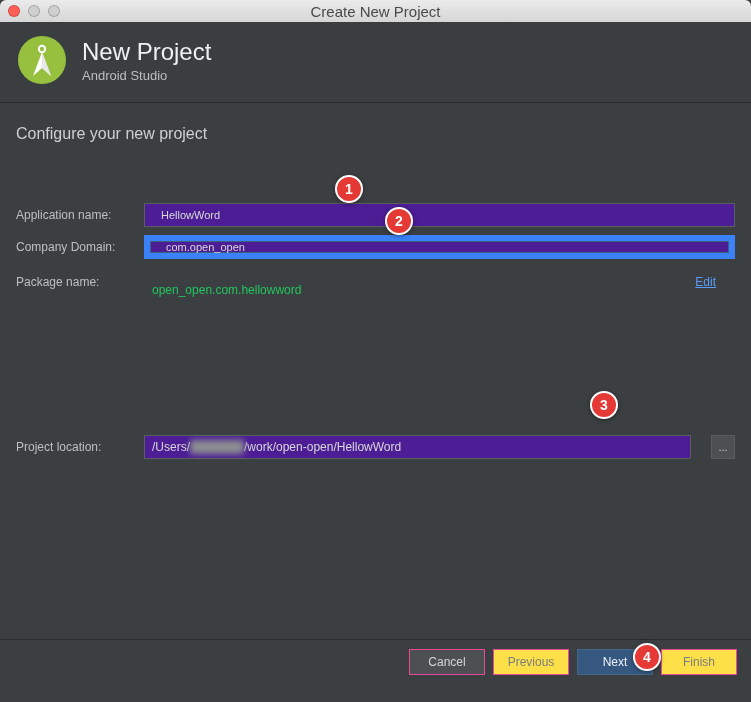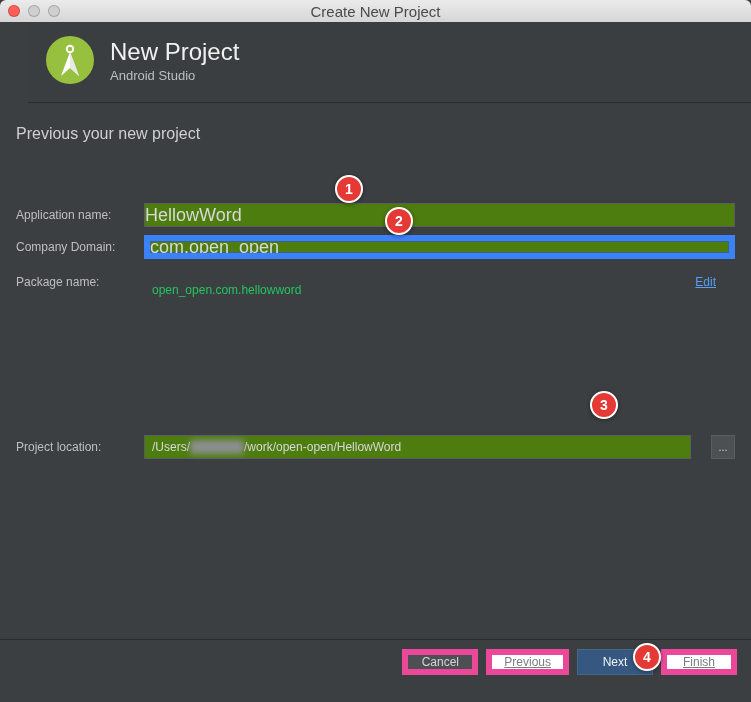--- a/index.html
+++ b/index.html
@@ -3,49 +3,49 @@
 <meta charset="utf-8">
 <style>
   * { box-sizing: border-box; margin: 0; padding: 0; }
   html, body { width: 751px; height: 702px; font-family: -apple-system, "Helvetica Neue", Arial, sans-serif; background: #3c3f41; color: #bbbbbb; }
   .titlebar { height: 22px; background: linear-gradient(#ebebeb, #d6d6d6); display: flex; align-items: center; position: relative; border-top-left-radius: 6px; border-top-right-radius: 6px; }
   .traffic { display: flex; gap: 8px; margin-left: 8px; }
   .dot { width: 12px; height: 12px; border-radius: 50%; border: 0.5px solid rgba(0,0,0,0.2); }
   .dot.red { background: #ff5f57; }
   .dot.grey { background: #cfcfcf; }
   .titlebar-title { position: absolute; left: 0; right: 0; text-align: center; font-size: 15px; color: #4a4a4a; pointer-events: none; }
-  .header { background: #3b3e40; padding: 14px 18px 18px 18px; display: flex; align-items: center; gap: 16px; border-bottom: 1px solid #2b2b2b; margin-left: 28px; }
+  .header { background: #3b3e40; padding: 14px 18px 18px 18px; display: flex; align-items: center; gap: 16px; border-bottom: 1px solid #2b2b2b; }
   .logo { width: 48px; height: 48px; position: relative; }
   .logo-bg { width: 48px; height: 48px; background: #97c03f; border-radius: 50%; }
   .logo-compass { position: absolute; left: 50%; top: 50%; transform: translate(-50%, -50%); }
   .header-text .h1 { color: #f0f0f0; font-size: 24px; font-weight: 400; }
   .header-text .h2 { color: #bdbdbd; font-size: 13px; margin-top: 2px; }
   .content { background: #3c3f41; padding: 22px 16px 0 16px; height: 580px; position: relative; }
   .section-title { font-size: 16px; color: #cfcfcf; margin-bottom: 60px; }
   .form-row { display: flex; align-items: center; margin-bottom: 8px; }
   .label { width: 128px; font-size: 12px; color: #bfbfbf; }
   .field { flex: 1; }
   input[type=text] {
-    width: 100%; height: 24px; background: #4d7c0f; border: 1px solid #5a5d5e;
-    color: #d8d8d8; font-size: 18px; padding: 0 0; outline: none;
+    width: 100%; height: 24px; background: #4c1d95; border: 1px solid #5a5d5e;
+    color: #d8d8d8; font-size: 11px; padding: 0 16px; outline: none;
   }
   input[type=text].focused { border: 6px solid #3b82f6; box-shadow: 0 0 0 1px #3b6183 inset; }
   .pkg-row { display: flex; align-items: center; }
   .pkg-value { flex: 1; color: #22c55e; font-size: 12px; padding-left: 8px; margin-top: 16px; }
   .edit-link { color: #589df6; font-size: 12px; text-decoration: underline; cursor: pointer; margin-right: 19px; }
   .loc-row { display: flex; align-items: center; gap: 20px; }
   .loc-input-wrap { flex: 1; position: relative; display: flex; align-items: center; }
   .loc-input { width: 100%; height: 24px; background: #45494a; border: 1px solid #5a5d5e; color: #d8d8d8; font-size: 12px; padding: 0 8px; }
   .blurred { display: inline-block; filter: blur(3px); background: #8c8f91; color: transparent; border-radius: 2px; }
   .loc-display { position: absolute; left: 8px; top: 0; height: 24px; display: flex; align-items: center; font-size: 12px; color: #d8d8d8; pointer-events:none; }
   .browse-btn { width: 24px; height: 24px; background: #4c5052; border: 1px solid #5a5d5e; color: #d0d0d0; font-size: 11px; display: flex; align-items: center; justify-content: center; cursor: pointer; }
   .spacer-big { height: 130px; }
   .footer { position: absolute; bottom: 0; left: 0; right: 0; height: 44px; border-top: 1px solid #2b2b2b; display: flex; align-items: center; justify-content: flex-end; gap: 8px; padding: 0 14px; background: #3c3f41; }
-  .btn { min-width: 76px; height: 26px; font-size: 12px; border: 6px solid #ec4899; background: #4c5052; color: #d6d6d6; cursor: pointer; padding: 0 12px; }
-  .btn.disabled { color: #7a7d7f; background: #ffffff; cursor: default; text-decoration: underline; }
+  .btn { min-width: 76px; height: 26px; font-size: 12px; border: 1px solid #ec4899; background: #4c5052; color: #d6d6d6; cursor: pointer; padding: 0 12px; }
+  .btn.disabled { color: #7a7d7f; background: #fde047; cursor: default; }
   .btn.primary { background: #365880; border: 1px solid #43688c; color: #eef3f7; }
   .callout { position: absolute; width: 28px; height: 28px; background: #e53935; border: 2px solid #fff; border-radius: 50%; color: #fff; font-weight: 700; font-size: 14px; display: flex; align-items: center; justify-content: center; box-shadow: 0 1px 4px rgba(0,0,0,0.4); z-index: 10; }
 </style>
 </head>
 <body>
 
 <div class="titlebar">
   <div class="traffic">
     <div class="dot red"></div>
     <div class="dot grey"></div>
@@ -63,21 +63,21 @@
       <path d="M22 14 L22 30 L31 38 Z" fill="#e8e8e8"></path>
     </svg>
   </div>
   <div class="header-text">
     <div class="h1">New Project</div>
     <div class="h2">Android Studio</div>
   </div>
 </div>
 
 <div class="content">
-  <div class="section-title">Previous your new project</div>
+  <div class="section-title">Configure your new project</div>
 
   <div class="form-row" style="position:relative;">
     <div class="label">Application name:</div>
     <div class="field">
       <input type="text" value="HellowWord" style="">
     </div>
   </div>
 
   <div class="form-row" style="position:relative;">
     <div class="label">Company Domain:</div>

